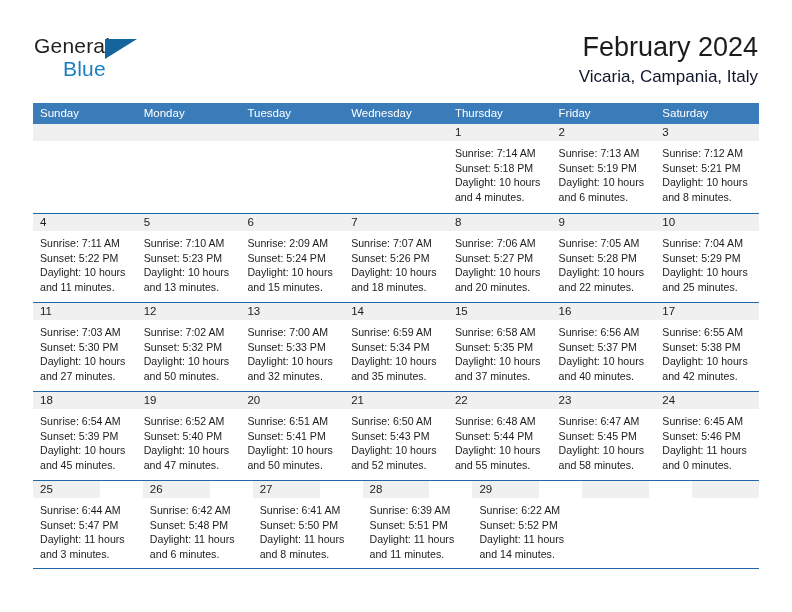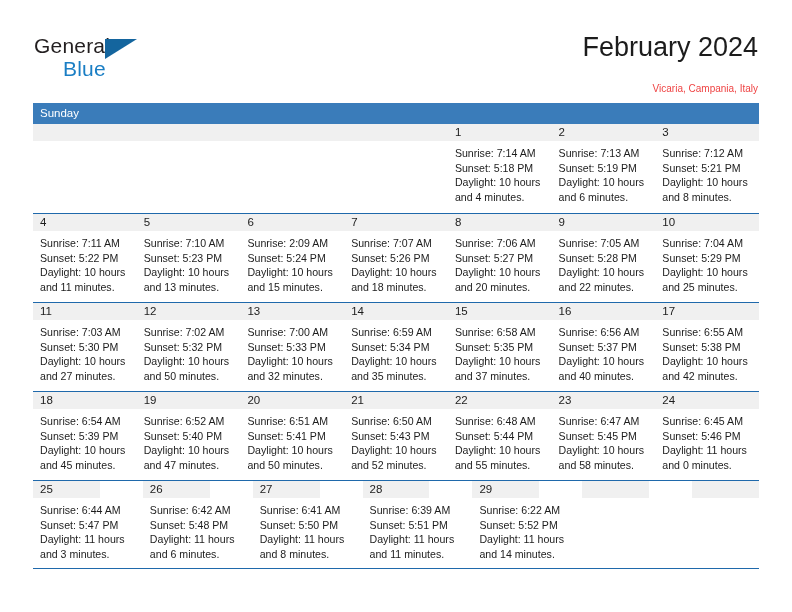--- a/index.html
+++ b/index.html
@@ -69,39 +69,38 @@
     top: 0;
     text-align: right;
   }
   .month-title {
     font-size: 27px;
     color: #1c1c1c;
     line-height: 34px;
     white-space: nowrap;
   }
   .location {
-    font-size: 10px;
-    color: #ef4444;
+    font-size: 17px;
+    color: #0f172a;
     line-height: 22px;
-    margin-top: 14px;
+    margin-top: 2px;
     white-space: nowrap;
   }
 
   
   .calendar {
     position: absolute;
     left: 33px;
     top: 103px;
     width: 726px;
   }
   .dow-row {
     display: flex;
     background: #3a7cba;
     height: 21px;
-    flex-direction: column;
   }
   .dow {
     flex: 1 1 0;
     color: #ffffff;
     font-size: 11.5px;
     line-height: 21px;
     padding-left: 7px;
     white-space: nowrap;
   }
   .week {

